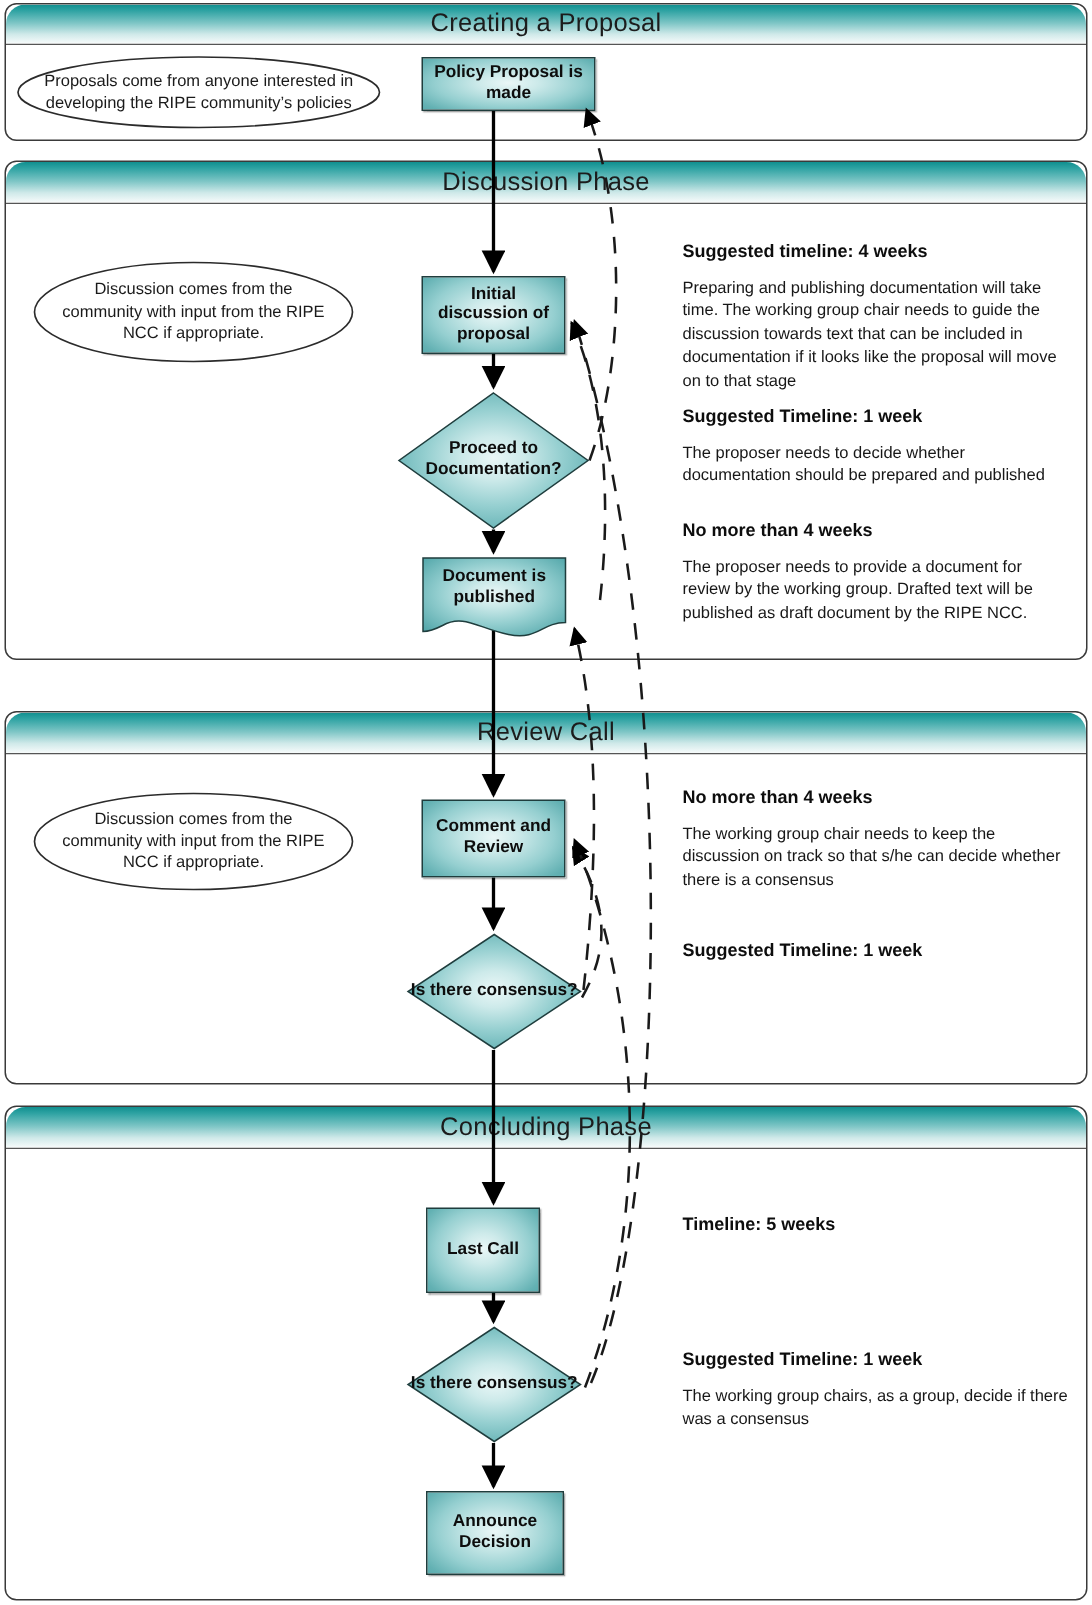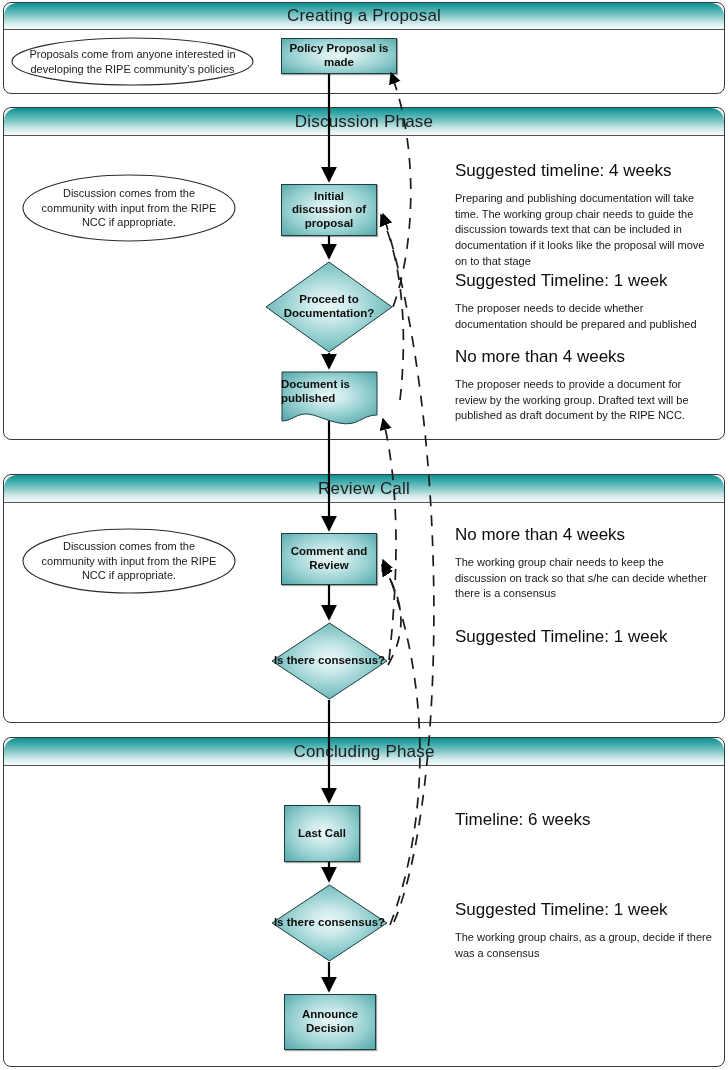--- a/index.html
+++ b/index.html
@@ -108,21 +108,21 @@
   }
   .doc-wrap svg { position: absolute; left:0; top:0; overflow: visible; }
   .doc-label {
     position: absolute;
     left: 0; top: 0;
     width: 100%;
     height: 100%;
     display: flex;
     align-items: center;
     justify-content: center;
-    text-align: left;
+    text-align: center;
     font-size: 11.5px;
     font-weight: bold;
     color: #0d0d0d;
     line-height: 1.18;
     padding-bottom: 14px;
     box-sizing: border-box;
     z-index: 2;
   }
   
   .ellipse-wrap {
@@ -146,22 +146,22 @@
     box-sizing: border-box;
     z-index: 2;
   }
   
   .note-block {
     position: absolute;
     width: 258px;
     z-index: 8;
   }
   .note-head {
-    font-size: 17px;
-    font-weight: normal;
+    font-size: 12px;
+    font-weight: bold;
     color: #0d0d0d;
     margin: 0 0 9px 0;
     line-height: 1.3;
   }
   .note-body {
     font-size: 11px;
     color: #171717;
     margin: 0;
     line-height: 1.42;
   }
@@ -321,21 +321,21 @@
       <polygon points="58.5,1 116,39 58.5,77 1,39" fill="url(#dgrad3)" stroke="#1f3d3d" stroke-width="1"></polygon>
     </svg>
     <div class="diamond-label">Is there consensus?</div>
   </div>
 
   <div class="shape rect-shape" style="left:284px; top:994px; width:92px; height:56px;">
     <span class="shape-text">Announce Decision</span>
   </div>
 
   <div class="note-block" style="left:455px; top:809px;">
-    <p class="note-head">Timeline: 6 weeks</p>
+    <p class="note-head">Timeline: 5 weeks</p>
     <p class="note-body"></p>
   </div>
   <div class="note-block" style="left:455px; top:899px;">
     <p class="note-head">Suggested Timeline: 1 week</p>
     <p class="note-body">The working group chairs, as a group, decide if there was a consensus</p>
   </div>
 
   <svg id="connectors" viewBox="0 0 728 1070">
     <defs>
       <marker id="arrow" markerWidth="9" markerHeight="9" refX="6.4" refY="3.6" orient="auto" markerUnits="strokeWidth">

